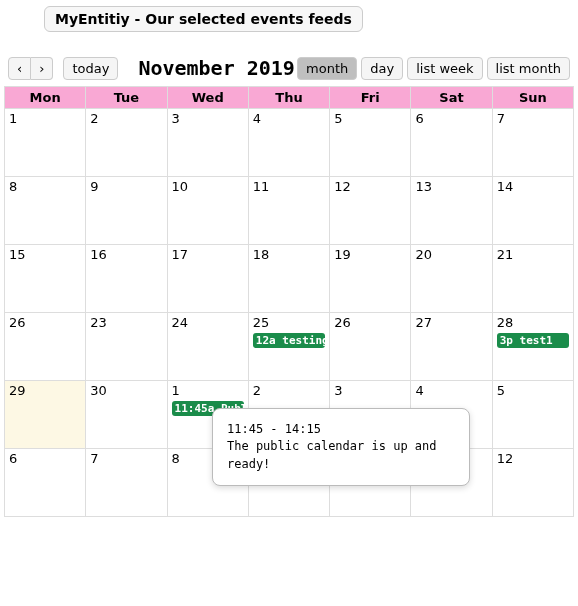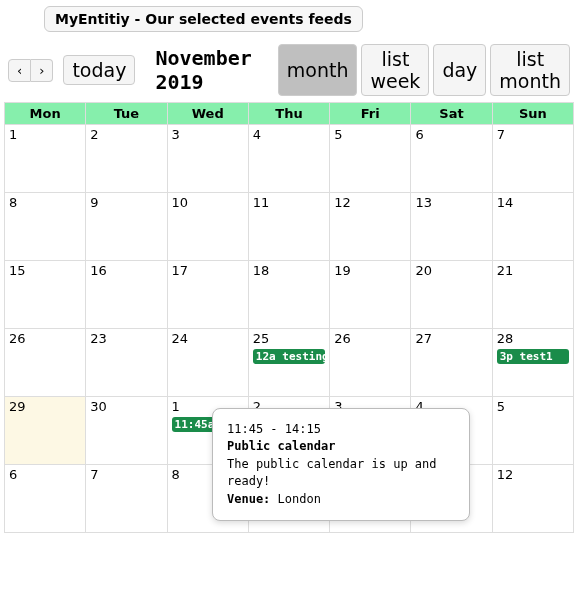--- a/index.html
+++ b/index.html
@@ -10,36 +10,36 @@
     font-size: 13px;
     background: #fff;
     width: 578px;
     color: #000;
   }
   .header-feed {
     display: inline-block;
     border: 1px solid #ccc;
     border-radius: 6px;
     padding: 4px 10px;
-    margin: 2px 0 8px 40px;
+    margin: 2px 0 20px 40px;
     font-weight: bold;
     font-size: 14px;
     background: #f7f7f7;
   }
   .toolbar {
     display: flex;
     align-items: center;
     margin: 4px 4px 6px 4px;
   }
   .btn-group { display: flex; }
   .btn {
     border: 1px solid #ccc;
     background: #f5f5f5;
     padding: 3px 8px;
-    font-size: 19px;
+    font-size: 13px;
     cursor: pointer;
     font-family: inherit;
   }
   .btn-group .btn { border-radius: 0; }
   .btn-group .btn:first-child { border-radius: 4px 0 0 4px; }
   .btn-group .btn:last-child { border-radius: 0 4px 4px 0; border-left: none; }
   .btn-single { border-radius: 4px; margin-left: 10px; }
   .title {
     font-weight: bold;
     font-size: 20px;
@@ -53,21 +53,21 @@
     width: 100%;
     border-collapse: collapse;
     table-layout: fixed;
     margin-top: 4px;
   }
   table.cal th {
     border: 1px solid #ddd;
     padding: 3px 0;
     font-size: 13px;
     font-weight: bold;
-    background: #86efac;
+    background: #f9a8d4;
   }
   table.cal td {
     border: 1px solid #ddd;
     height: 68px;
     vertical-align: top;
     padding: 2px 4px;
     font-size: 13px;
   }
   .other-month { background: #fdf8e4; margin-top: 20px; }
   .event {
@@ -109,22 +109,22 @@
 
 <div class="toolbar">
   <div class="btn-group">
     <button class="btn arrow">‹</button>
     <button class="btn arrow">›</button>
   </div>
   <button class="btn btn-single">today</button>
   <div class="title">November 2019</div>
   <div class="views">
     <button class="btn active">month</button>
+    <button class="btn">day</button>
     <button class="btn">list week</button>
-    <button class="btn">day</button>
     <button class="btn">list month</button>
   </div>
 </div>
 
 <table class="cal">
   <thead>
     <tr>
       <th>Mon</th>
       <th>Tue</th>
       <th>Wed</th>
@@ -274,24 +274,19 @@
         </td>
         <td>
           <div>12</div>
         </td>
       </tr>
     </tbody>
 </table>
 
 <div class="popover">
   <div>11:45 - 14:15</div>
-  <div class="pop-title">Public calendar</div>
   <div>The public calendar is up and ready!</div>
-  <div>
-    <span class="venue-label">Venue:</span>
-    <span>London</span>
-  </div>
 </div>
 
 
 
 
 
 
 </body></html>

